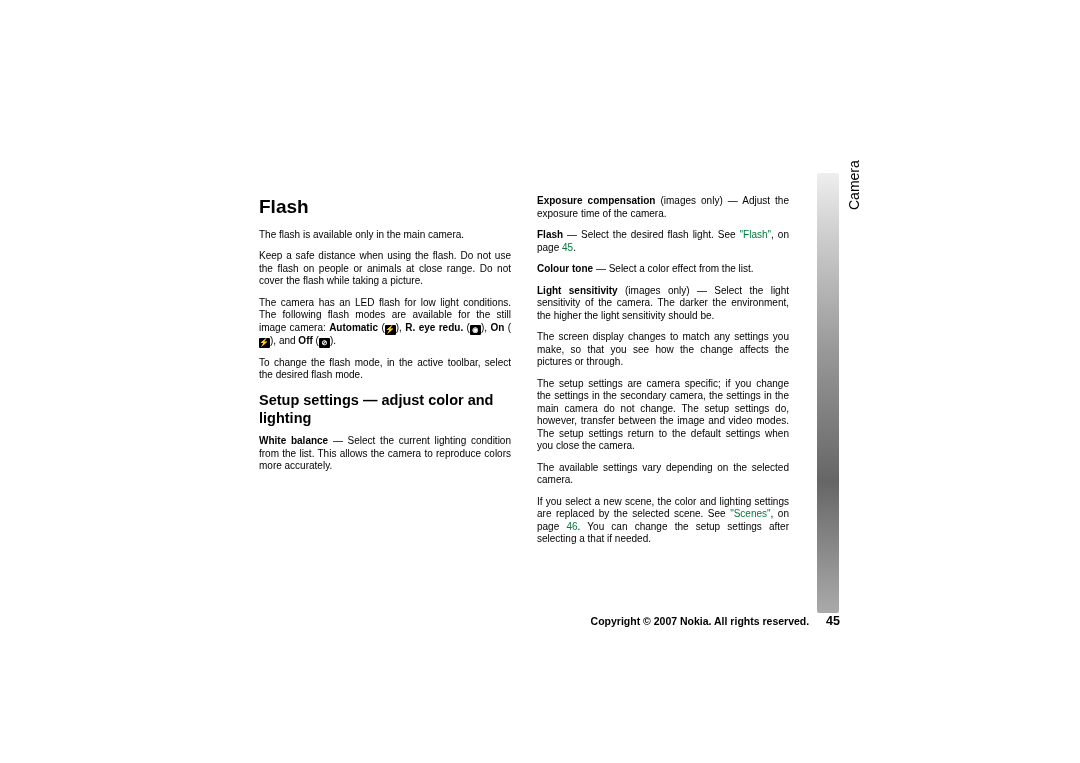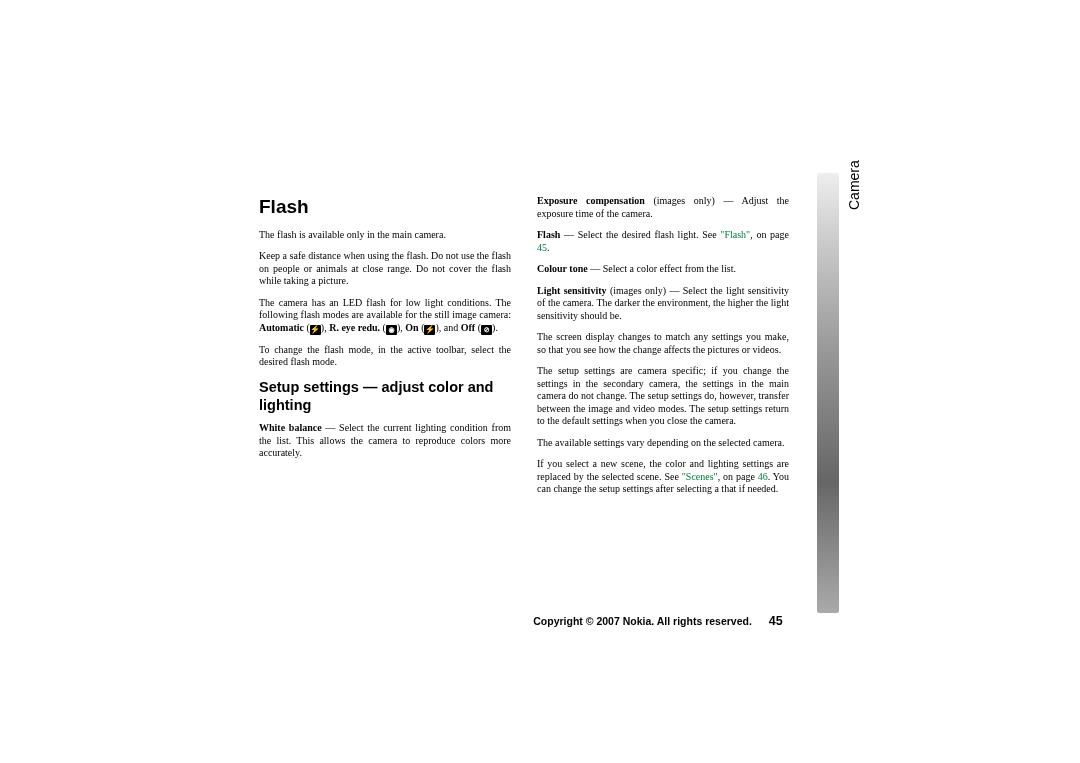--- a/index.html
+++ b/index.html
@@ -29,21 +29,21 @@
     font-size: 19px;
     font-weight: bold;
     margin: 0 0 10px 0;
   }
   h2 {
     font-size: 14.5px;
     font-weight: bold;
     margin: 8px 0 8px 0;
     line-height: 1.25;
   }
-  p { margin: 0 0 9px 0; text-align: justify; font-family: Liberation Serif, serif; }
+  p { margin: 0 0 9px 0; text-align: justify; }
   .b { font-weight: bold; }
   .ref { color: #007a3d; }
   .icon {
     display: inline-block;
     width: 11px; height: 10px;
     background: #000;
     color: #fff;
     font-size: 7px;
     line-height: 10px;
     text-align: center;
@@ -69,24 +69,24 @@
     left: 846px;
     top: 210px;
     font-size: 14px;
     font-weight: normal;
     color: #000;
     transform: rotate(-90deg);
     transform-origin: left top;
   }
   .footer {
     position: absolute;
-    left: 508px;
+    left: 540px;
     top: 614px;
     width: 300px;
-    text-align: center;
+    text-align: right;
     font-size: 10.5px;
     font-weight: bold;
   }
   .footer .pg { font-size: 12.5px; margin-left: 14px; font-weight: bold; }
   .clearfix::after { content:""; display:table; clear:both; }
 </style>
 </head>
 <body>
 
 <div class="tab"></div>
@@ -113,21 +113,21 @@
     </p>
     <p>
       <span class="b">Flash</span><span> — Select the desired flash light. See </span><span class="ref">"Flash"</span><span>, on page </span><span class="ref">45</span>.
     </p>
     <p>
       <span class="b">Colour tone</span><span> — Select a color effect from the list.</span>
     </p>
     <p>
       <span class="b">Light sensitivity</span><span> (images only) — Select the light sensitivity of the camera. The darker the environment, the higher the light sensitivity should be.</span>
     </p>
-    <p>The screen display changes to match any settings you make, so that you see how the change affects the pictures or videos.</p>
+    <p>The screen display changes to match any settings you make, so that you see how the change affects the pictures or through.</p>
     <p>The setup settings are camera specific; if you change the settings in the secondary camera, the settings in the main camera do not change. The setup settings do, however, transfer between the image and video modes. The setup settings return to the default settings when you close the camera.</p>
     <p>The available settings vary depending on the selected camera.</p>
     <p>
       <span>If you select a new scene, the color and lighting settings are replaced by the selected scene. See </span><span class="ref">"Scenes"</span><span>, on page </span><span class="ref">46</span><span>. You can change the setup settings after selecting a that if needed.</span>
     </p>
   </div>
 </div>
 
 <div class="footer">
   <span>Copyright © 2007 Nokia. All rights reserved.</span>

